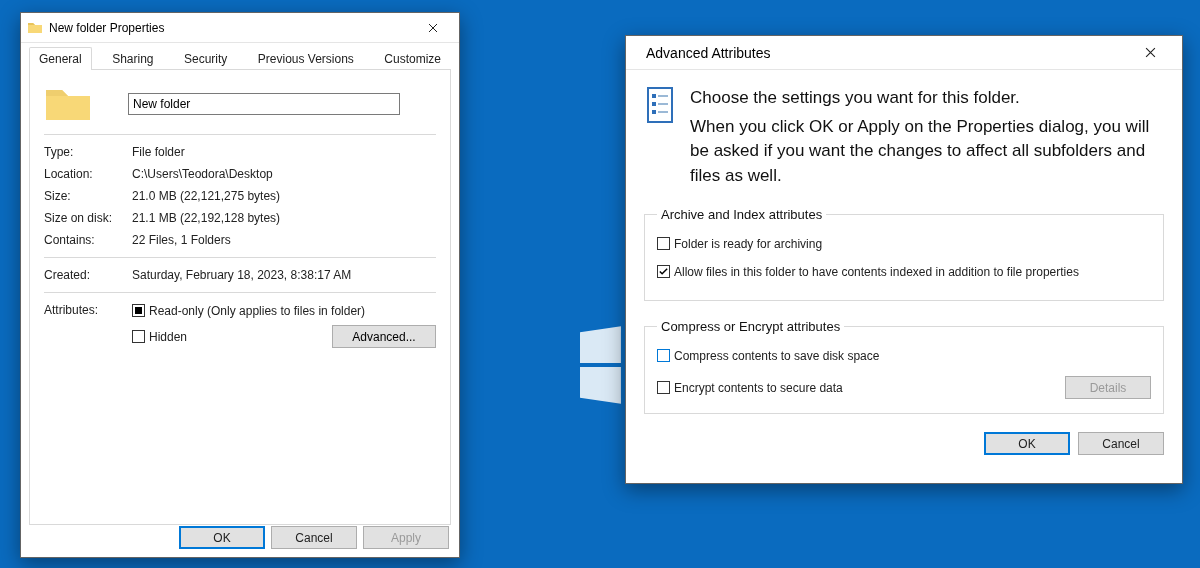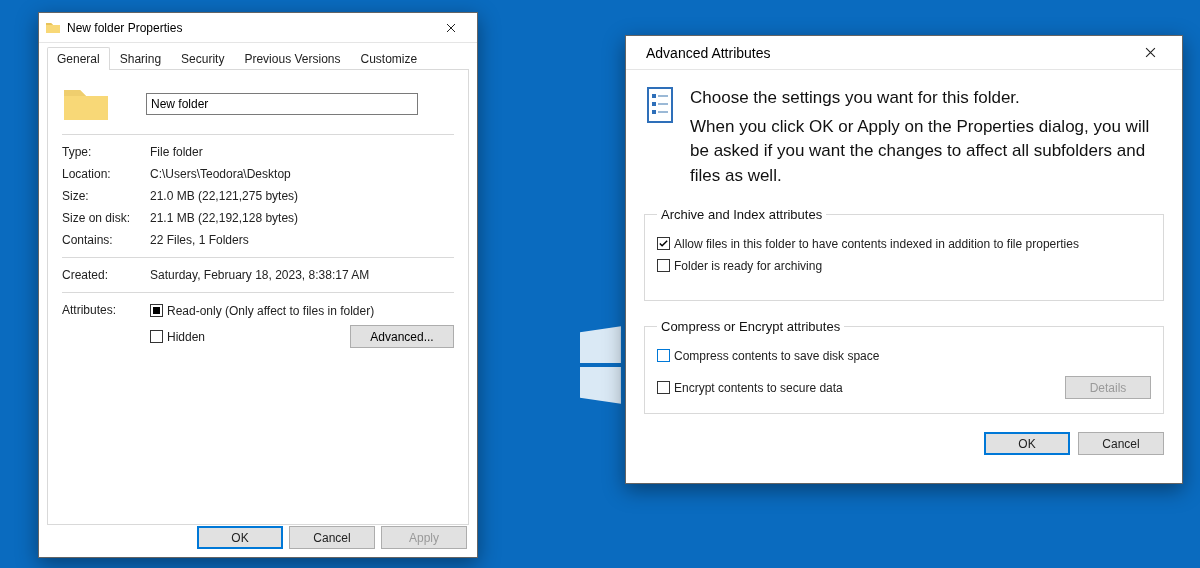--- a/index.html
+++ b/index.html
@@ -40,25 +40,26 @@
   .titlebar .ticon { width: 16px; height: 16px; margin-right: 6px; }
   .titlebar .title { flex: 1; font-size: 12px; }
   .closebtn {
     width: 40px; height: 26px;
     display: flex; align-items: center; justify-content: center;
     font-size: 14px; color: #222;
     cursor: pointer;
   }
 
   
-  .propdlg { left: 38px; top: 12px; width: 440px; height: 546px; }
+  .propdlg { left: 20px; top: 12px; width: 440px; height: 546px; }
   .tabsrow {
     display: flex;
     padding: 4px 8px 0 8px;
     background: #fff;
+    justify-content: space-between;
   }
   .tab {
     padding: 4px 9px;
     font-size: 12px;
     color: #222;
     border: 1px solid transparent;
     border-bottom: none;
     cursor: pointer;
     margin-right: 0px;
     border-radius: 2px 2px 0 0;
@@ -222,21 +223,21 @@
     <div class="row">
         <span class="rowlabel">Created:</span>
         <span class="rowval">Saturday, February 18, 2023, 8:38:17 AM</span>
       </div>
     <hr class="hr">
     <div class="row">
       <span class="rowlabel">Attributes:</span>
       <div class="rowval">
         <div class="chk">
           <span class="chkbox mixed"></span>
-          <span class="chklabel">Read-only (Only affect to files in folder)</span>
+          <span class="chklabel">Read-only (Only applies to files in folder)</span>
         </div>
         <div class="chk" style="justify-content:space-between; align-items:center;">
           <div style="display:flex; gap:4px; align-items:flex-start;">
             <span class="chkbox"></span>
             <span class="chklabel">Hidden</span>
           </div>
           <button class="advbtn">Advanced...</button>
         </div>
       </div>
     </div>
@@ -272,32 +273,32 @@
         </svg>
       </span>
       <div class="advtxt">
         <div style="margin-bottom:4px;">Choose the settings you want for this folder.</div>
         <div>When you click OK or Apply on the Properties dialog, you will be asked if you want the changes to affect all subfolders and files as well.</div>
       </div>
     </div>
 
     <fieldset>
       <legend>Archive and Index attributes</legend>
+      <div class="chk" style="margin-bottom:12px;">
+        <span class="chkbox"></span>
+        <span class="chklabel">Folder is ready for archiving</span>
+      </div>
       <div class="chk">
         <span class="chkbox checked">
           <svg viewBox="0 0 12 12">
               <path d="M2 6l2.5 2.5L10 3" stroke="#000" stroke-width="1.6" fill="none"></path>
             </svg>
         </span>
         <span class="chklabel">Allow files in this folder to have contents indexed in addition to file properties</span>
       </div>
-      <div class="chk" style="margin-bottom:12px;">
-        <span class="chkbox"></span>
-        <span class="chklabel">Folder is ready for archiving</span>
-      </div>
     </fieldset>
 
     <fieldset>
       <legend>Compress or Encrypt attributes</legend>
       <div class="chk" style="margin-bottom:12px;">
         <span class="chkbox blue"></span>
         <span class="chklabel">Compress contents to save disk space</span>
       </div>
       <div class="enc-row">
         <div class="chk" style="margin-bottom:0;">

